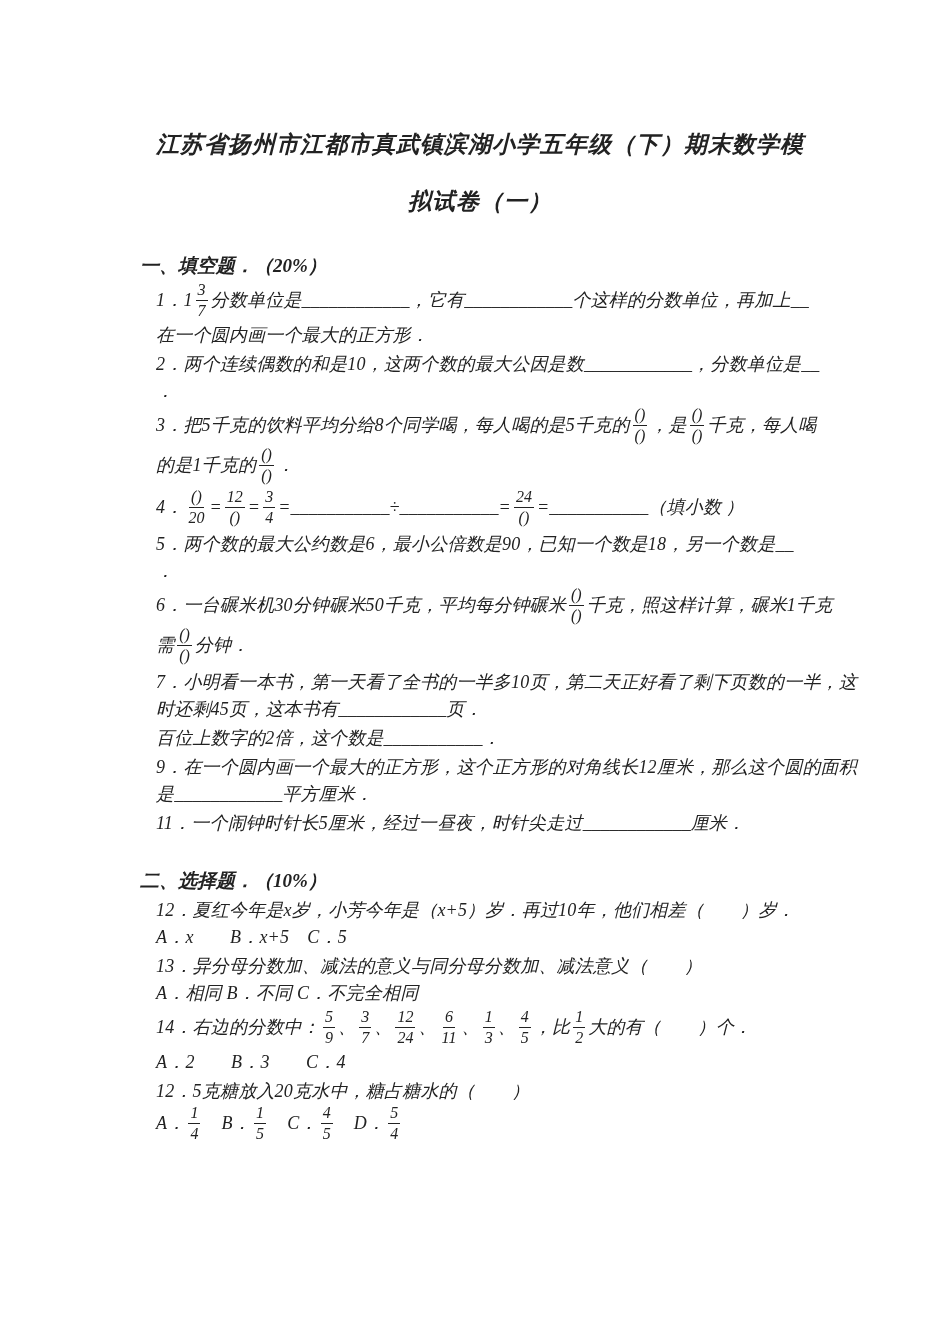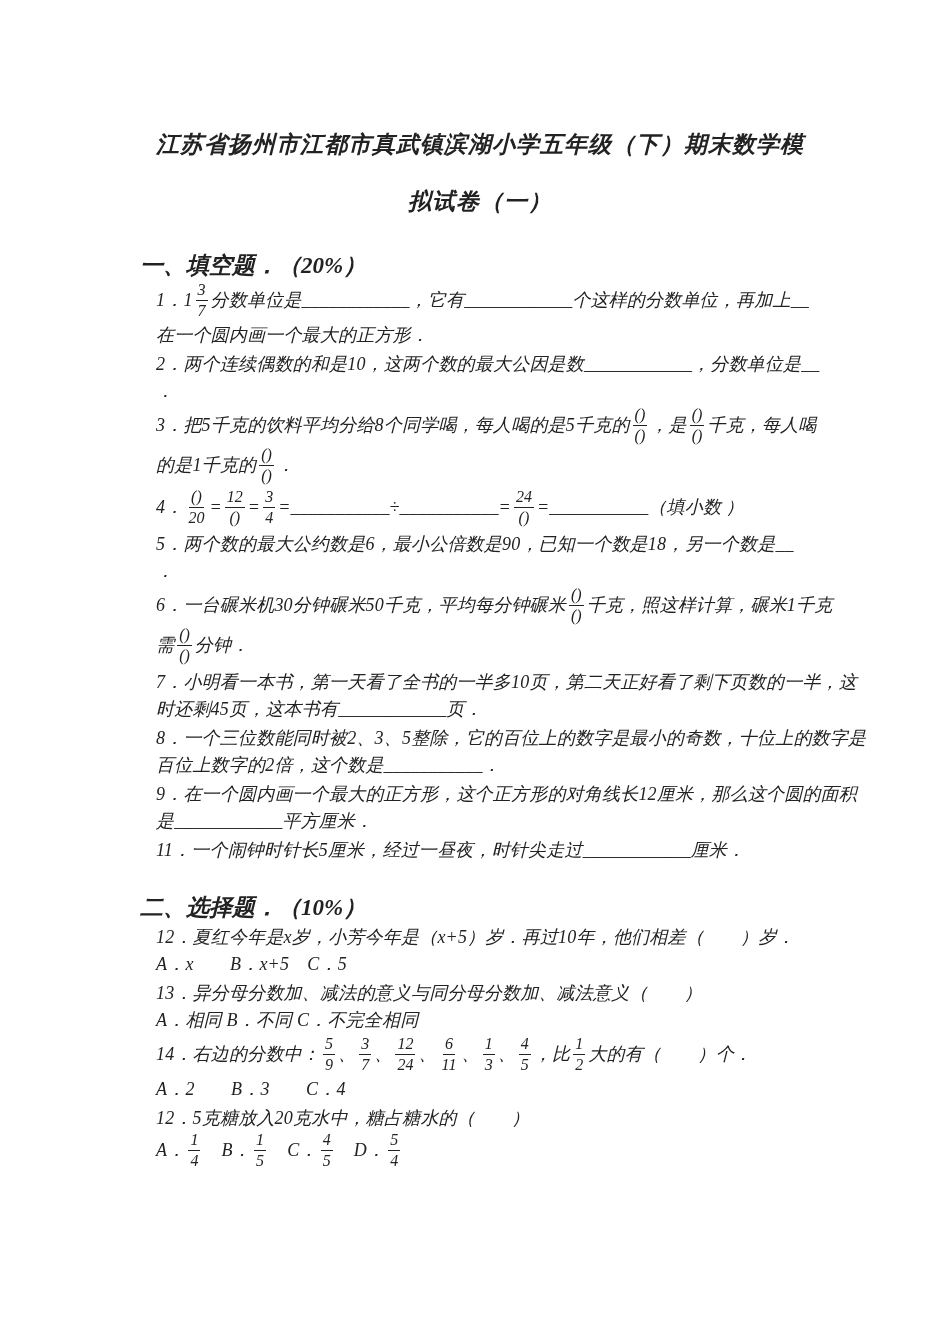--- a/index.html
+++ b/index.html
@@ -24,21 +24,21 @@
     font-weight: 700;
     text-align: center;
     line-height: 57px;
     margin: 0 0 12px 0;
     letter-spacing: 1px;
   }
   .title-line { display: block; }
   .exam-section { display: block; }
   .exam-section + .exam-section { margin-top: 30px; }
   .sec-heading {
-    font-size: 23px;
+    font-size: 19px;
     font-weight: 700;
     line-height: 27px;
     margin: 22px 0 3px 0;
   }
   .question { margin: 2px 16px; }
   .line {
     font-size: 18px;
     line-height: 27px;
     white-space: nowrap;
   }
@@ -123,21 +123,20 @@
           <div class="line"><span class="txt">需</span><span class="frac">
               <span class="num">()</span>
               <span class="den">()</span>
             </span><span class="txt">分钟．</span></div>
         </div>
         <div class="question">
           <div class="line"><span class="txt">7．小明看一本书，第一天看了全书的一半多10页，第二天正好看了剩下页数的一半，这</span></div>
           <div class="line"><span class="txt">时还剩45页，这本书有</span><span class="blank">____________</span><span class="txt">页．</span></div>
         </div>
         <div class="question">
-          <div class="line"><span class="txt">8．一个三位数能同时被2、3、5整除，它的百位上的数字是最小的奇数，十位上的数字是</span></div>
           <div class="line"><span class="txt">百位上数字的2倍，这个数是</span><span class="blank">___________</span><span class="txt">．</span></div>
         </div>
         <div class="question">
           <div class="line"><span class="txt">9．在一个圆内画一个最大的正方形，这个正方形的对角线长12厘米，那么这个圆的面积</span></div>
           <div class="line"><span class="txt">是</span><span class="blank">____________</span><span class="txt">平方厘米．</span></div>
         </div>
         <div class="question">
           <div class="line"><span class="txt">11．一个闹钟时针长5厘米，经过一昼夜，时针尖走过</span><span class="blank">____________</span><span class="txt">厘米．</span></div>
         </div>
       </section>

